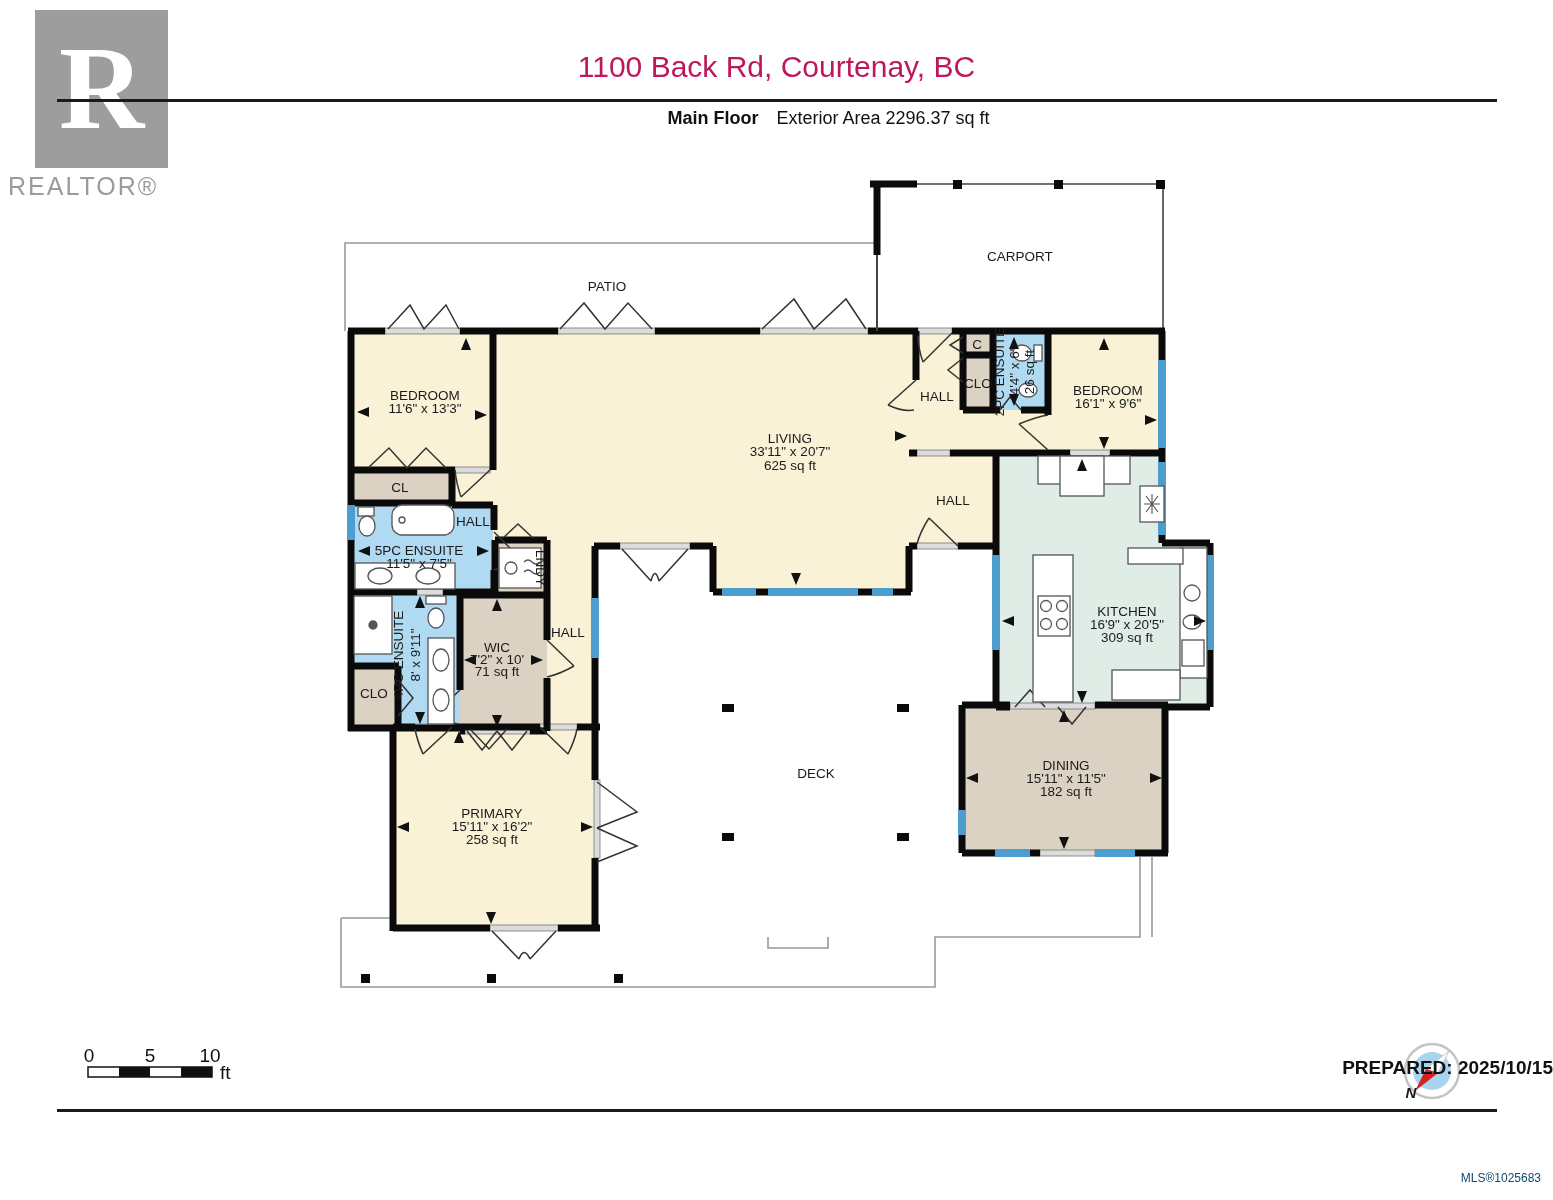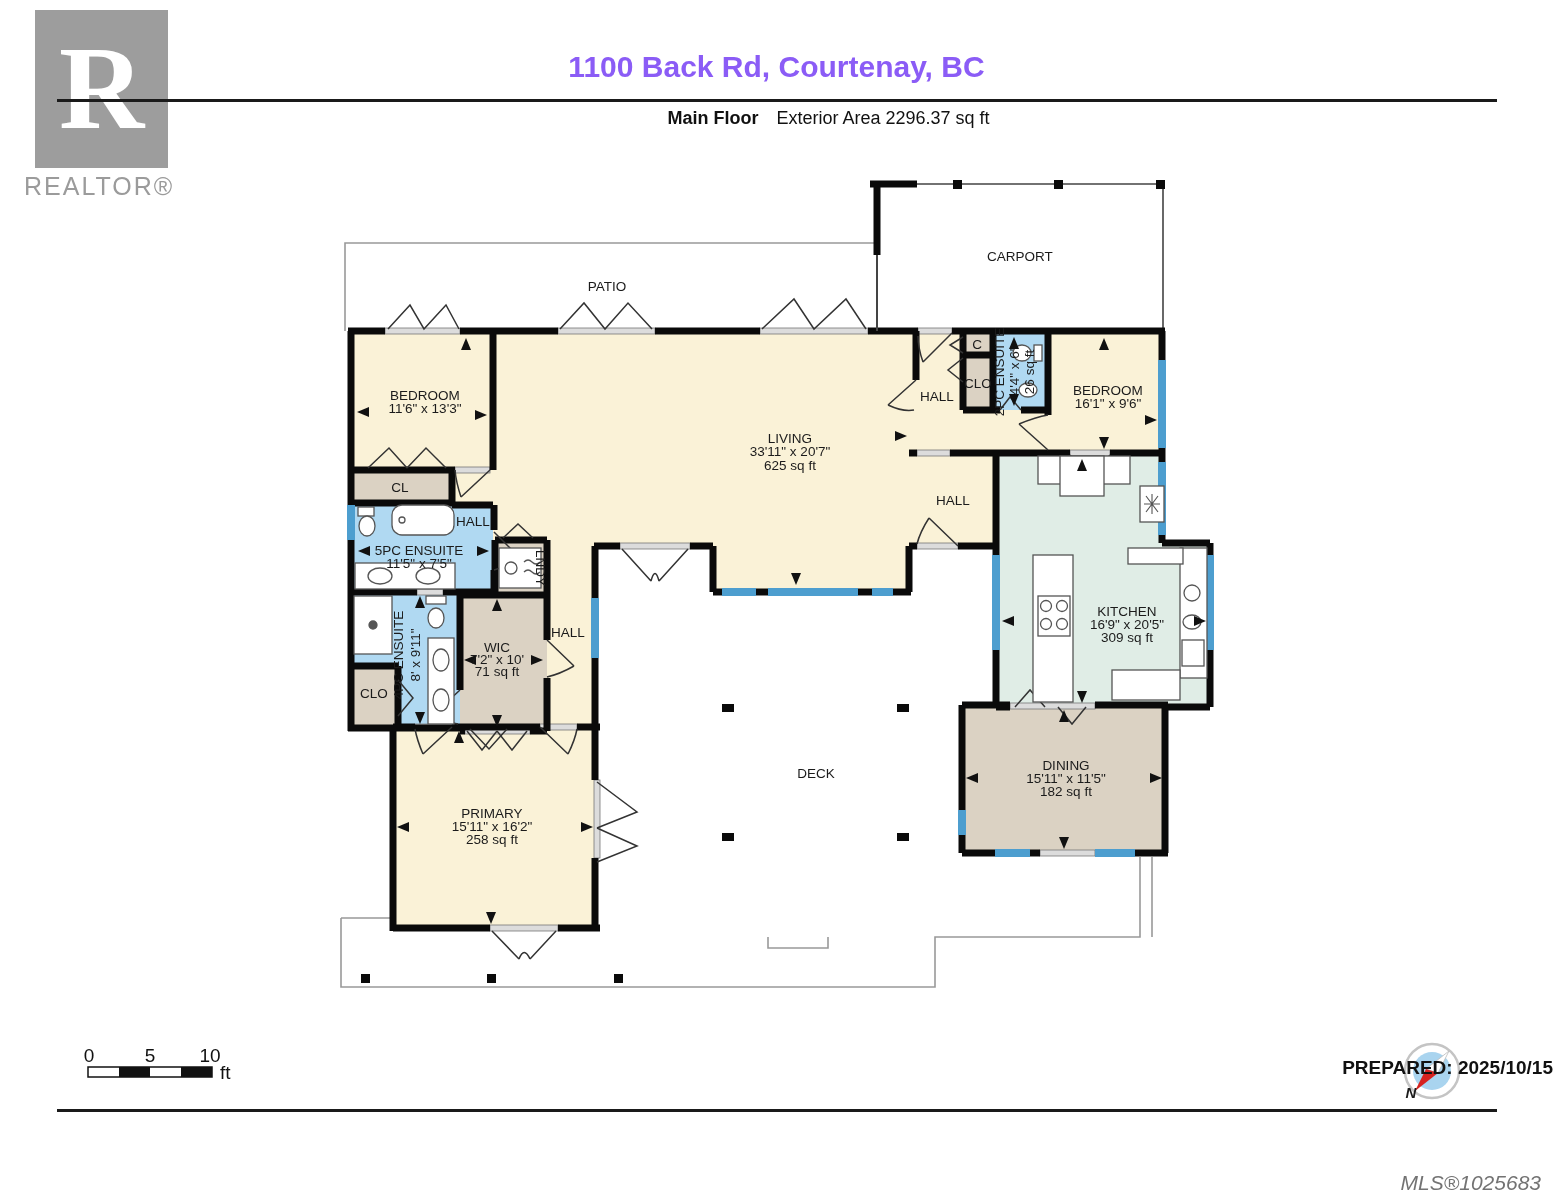--- a/index.html
+++ b/index.html
@@ -2,31 +2,31 @@
 <html><head>
 <meta charset="utf-8">
 <style>
   html,body{margin:0;padding:0;background:#ffffff;}
   .page{position:relative;width:1553px;height:1200px;background:#fff;overflow:hidden;
         font-family:"Liberation Sans",sans-serif;color:#111;}
   
   .logo-box{position:absolute;left:35px;top:10px;width:133px;height:158px;background:#9d9d9d;
             display:flex;align-items:center;justify-content:center;}
   .logo-r{font-family:"Liberation Serif",serif;font-weight:bold;font-size:118px;color:#ffffff;line-height:1;}
-  .logo-text{position:absolute;left:24px;top:172px;font-size:25px;letter-spacing:2px;color:#9b9b9b;}
-  .title{position:absolute;left:0;right:0;top:50px;text-align:center;font-size:30px;font-weight:bold;color:#8b5cf6;}
+  .logo-text{position:absolute;left:8px;top:172px;font-size:25px;letter-spacing:2px;color:#9b9b9b;}
+  .title{position:absolute;left:0;right:0;top:50px;text-align:center;font-size:30px;font-weight:normal;color:#be185d;}
   .rule{position:absolute;left:57px;right:56px;height:3px;background:#1a1a1a;}
   .rule.top{top:99px}
   .rule.bottom{top:1109px}
   .subtitle{position:absolute;left:0;right:0;top:108px;text-align:center;font-size:18px;}
   .subtitle .inner{display:inline-block;margin-left:104px;}
   .subtitle .fl{font-weight:bold;margin-right:18px;}
   .prepared{position:absolute;left:0;right:0;top:1057px;text-align:right;font-weight:bold;font-size:19px;}
   .disclaimer{position:absolute;left:62px;top:1114px;right:40px;font-size:17px;color:#111;}
-  .mls{position:absolute;right:12px;top:1171px;font-size:21px;color:#737373;font-style:italic;}
+  .mls{position:absolute;right:12px;top:1171px;font-size:12px;color:#0c4a6e;}
   svg.plan{position:absolute;left:0;top:0;}
   svg text{font-family:"Liberation Sans",sans-serif;fill:#1b1b1b;}
   .rl{font-size:13.5px;text-anchor:middle;}
   .sb{font-size:19px;text-anchor:middle;fill:#111;}
   .sbl{font-size:19px;text-anchor:start;fill:#111;}
   .north{font-size:15px;font-style:italic;font-weight:bold;text-anchor:middle;}
 </style>
 </head>
 <body>
 

